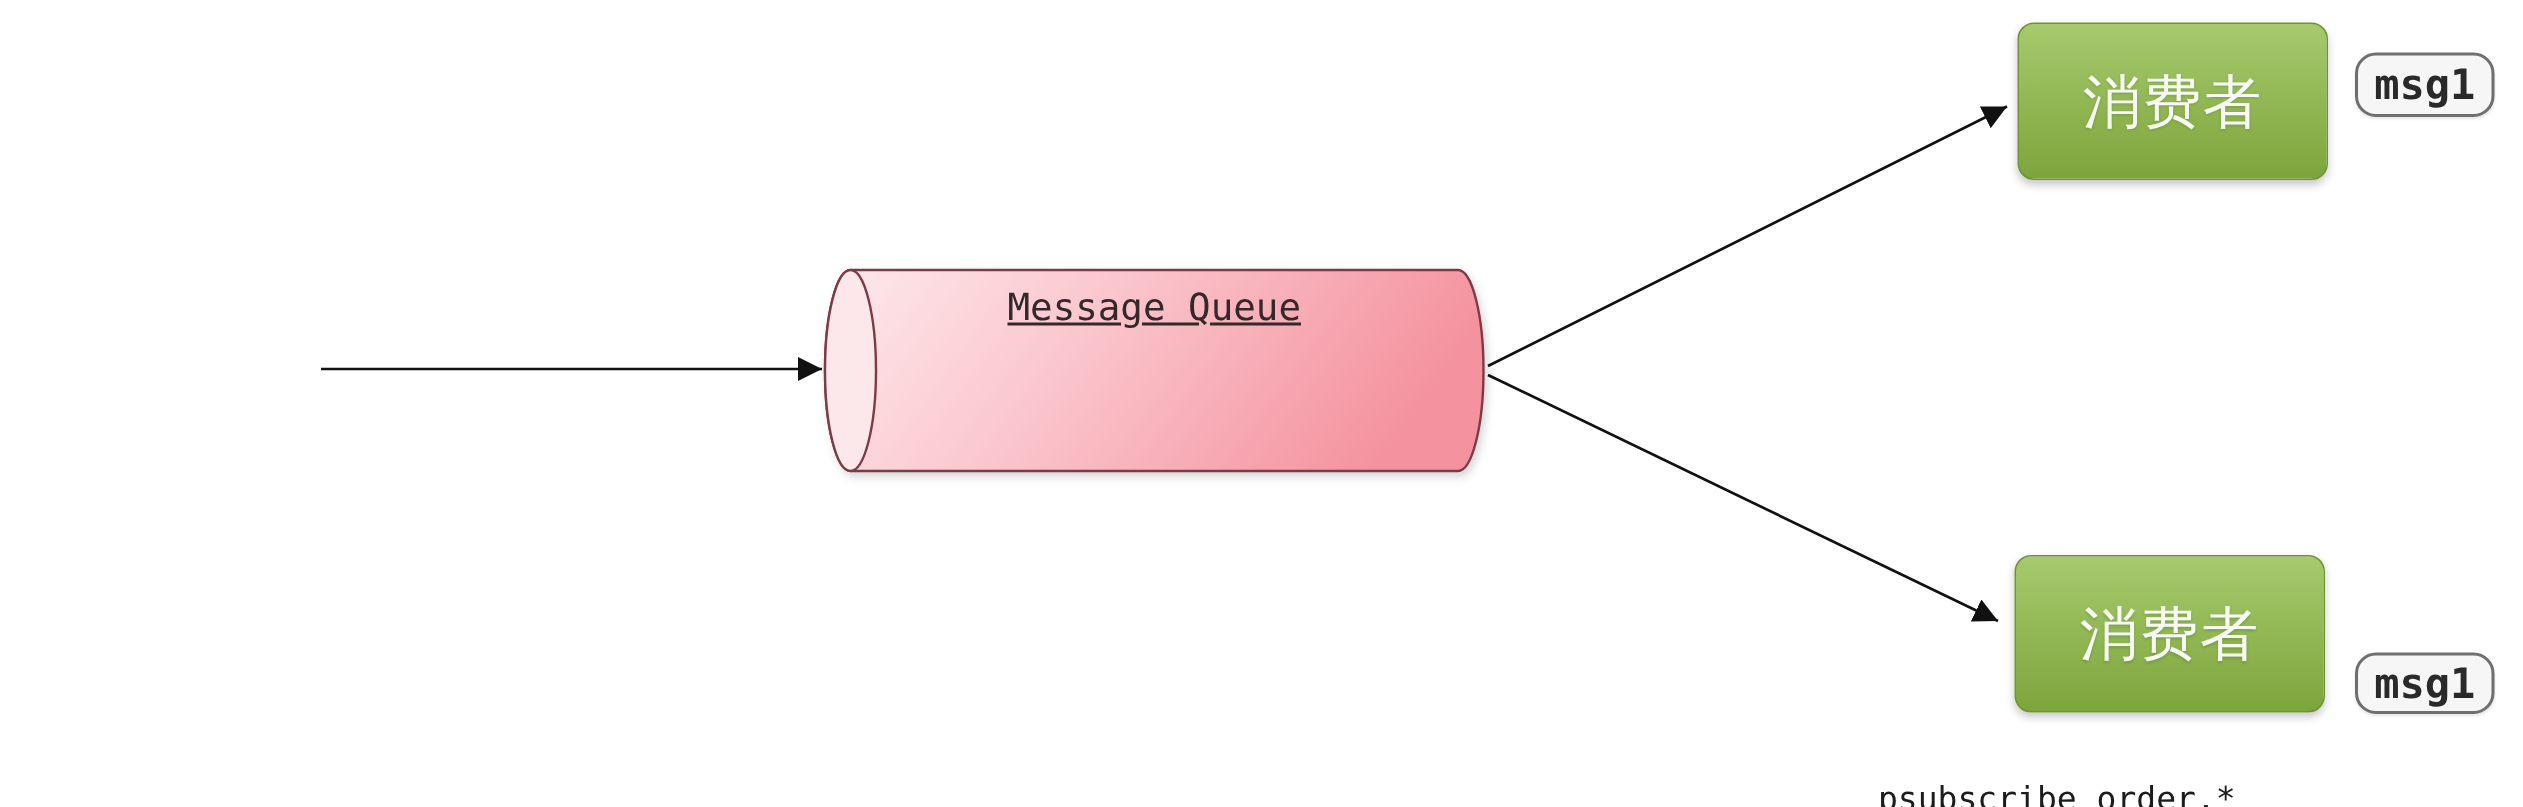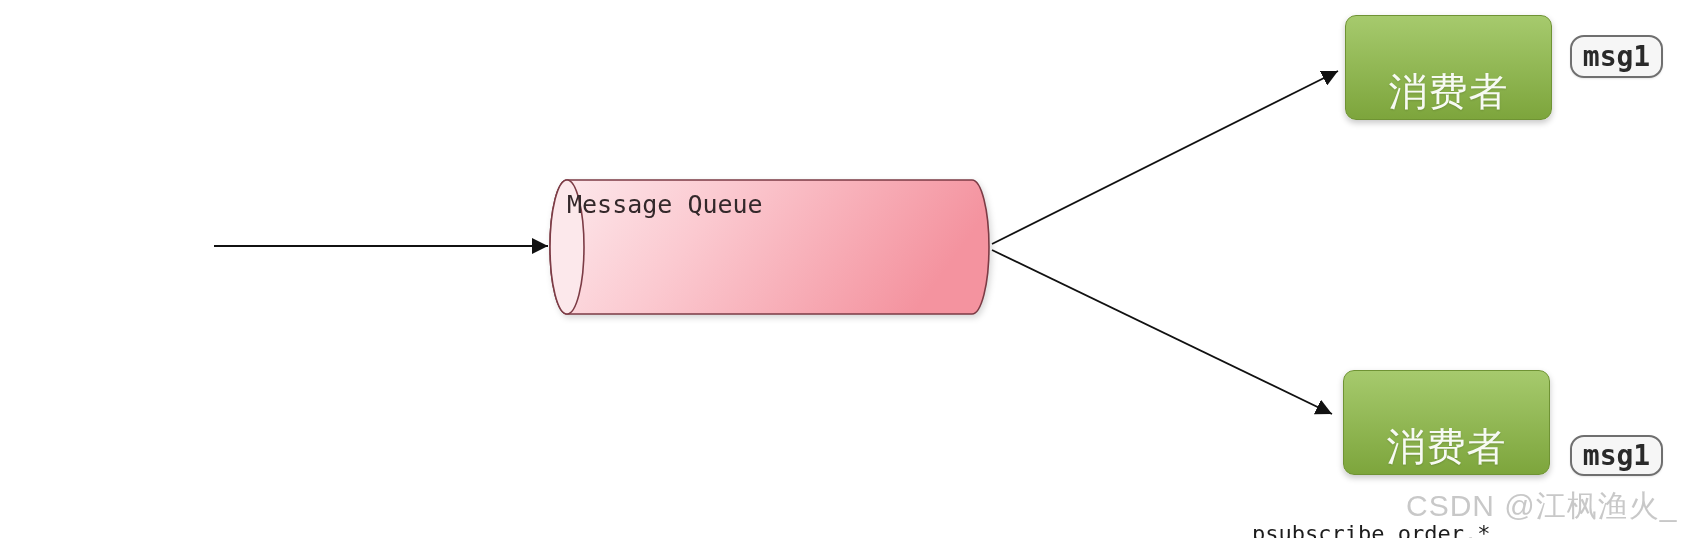--- a/index.html
+++ b/index.html
@@ -12,21 +12,21 @@
     --node-text:#f7faf3; --arrow:#111111; --watermark:#c6c6c6;
   }
   html,body{margin:0;padding:0;background:#ffffff;}
   .canvas{
     position:relative;width:1682px;height:538px;background:#ffffff;overflow:hidden;
     font-family:"Liberation Sans","DejaVu Sans",sans-serif;
   }
   .layer{position:absolute;left:0;top:0;width:1682px;height:538px;}
   .cyl{filter:drop-shadow(2px 3px 3px rgba(0,0,0,0.16));}
   .node{
-    position:absolute;display:flex;align-items:flex-end;justify-content:center;
+    position:absolute;display:flex;align-items:center;justify-content:center;
     color:var(--node-text);box-shadow:0 3px 6px rgba(0,0,0,0.22);
     border-radius:11px;
   }
   .node .node-label{font-size:39px;letter-spacing:1px;text-shadow:0 1px 2px rgba(0,0,0,0.15);}
   .producer{
     left:40px;top:193px;width:173px;height:104px;
     background:linear-gradient(180deg,var(--producer-top) 0%,var(--producer-bottom) 100%);
     border:1px solid var(--producer-border);
   }
   .consumer{
@@ -37,22 +37,22 @@
   .consumer-1{left:1345px;top:15px;}
   .consumer-2{left:1343px;top:370px;}
   .mono{font-family:"DejaVu Sans Mono","Liberation Mono",monospace;}
   .caption{
     position:absolute;font-size:22px;color:var(--caption-text);white-space:pre;
   }
   .caption-publish{left:54px;top:330px;}
   .caption-subscribe{left:1250px;top:148px;}
   .caption-psubscribe{left:1252px;top:493px;margin-top:28px;}
   .queue-label{
-    position:absolute;left:567px;top:190px;width:405px;
-    font-size:25px;color:var(--queue-label-text);
+    position:absolute;left:567px;top:190px;width:405px;text-align:center;
+    font-size:25px;color:var(--queue-label-text);text-decoration:underline;
   }
   .badge{
     position:absolute;display:flex;align-items:center;justify-content:center;
     background:var(--badge-bg);border:2px solid var(--badge-border);border-radius:14px;
     font-size:28px;font-weight:700;color:var(--badge-text);
     box-shadow:0 1px 2px rgba(0,0,0,0.10);
   }
   .badge-1{left:1570px;top:35px;width:89px;height:39px;}
   .badge-2{left:1570px;top:435px;width:89px;height:37px;}
   .watermark{
@@ -94,15 +94,14 @@
     <span class="node-label">消费者</span>
   </div>
   <div class="badge badge-1 mono">msg1</div>
 
   <div class="node consumer consumer-2">
     <span class="node-label">消费者</span>
   </div>
   <div class="badge badge-2 mono">msg1</div>
   <div class="caption caption-psubscribe mono">psubscribe order.*</div>
 
-  <div class="watermark">CSDN @江枫渔火_</div>
 
 </div>
 
 </body></html>

